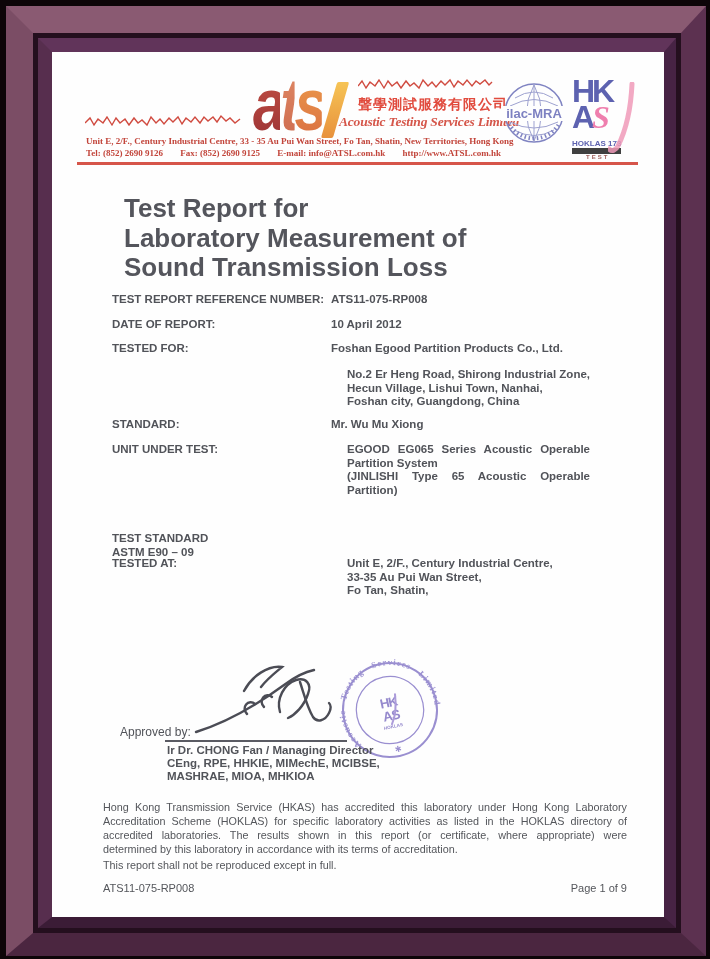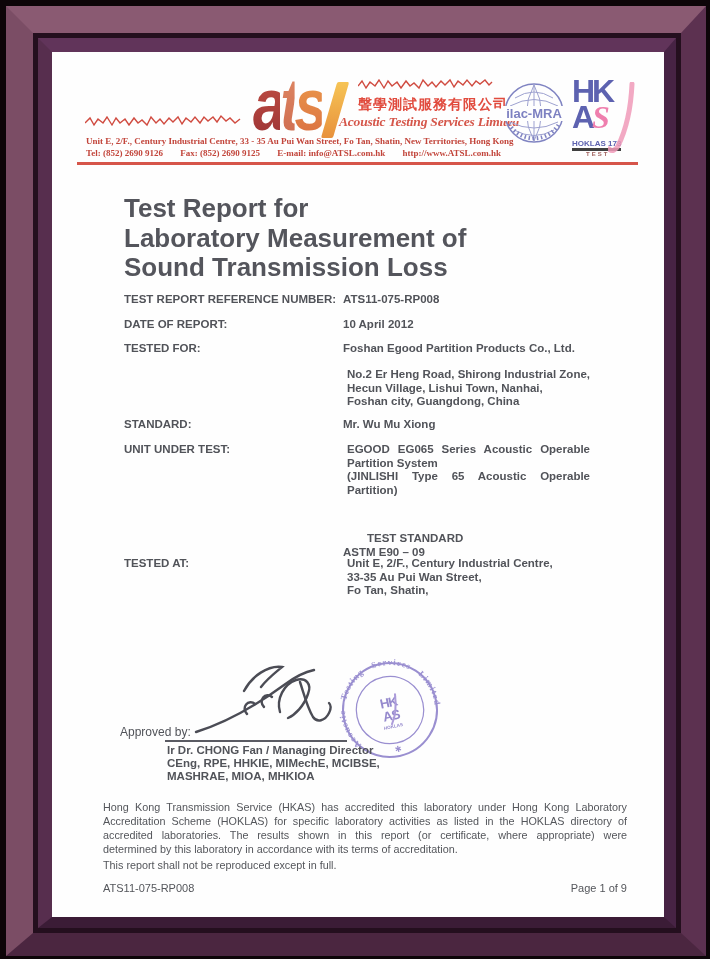--- a/index.html
+++ b/index.html
@@ -32,28 +32,28 @@
   .script{font:italic 700 13.5px/1 "Liberation Serif",serif;color:#d5564a;letter-spacing:-0.2px;}
   .hdr-small{font:700 9px/1 "Liberation Serif",serif;color:#c2453b;white-space:nowrap;text-align:center;}
   .contact span{margin-right:15px;}
   .rule{height:2.5px;background:#d6554a;}
 
   
   .hkas{width:64px;text-align:left;}
   .hkas .big{font:900 32px/26px "Liberation Sans",sans-serif;color:#5d62b0;letter-spacing:-3px;}
   .hkas .s-pink{font:italic 900 32px/26px "Liberation Serif",serif;color:#ef7fae;letter-spacing:0;}
   .hkas .hoklas{font:700 8px/9px "Liberation Sans",sans-serif;color:#5d62b0;
-      border-bottom:3px solid #404040;display:inline-block;margin-top:6px;}
+      border-bottom:6px solid #404040;display:inline-block;margin-top:6px;}
   .hkas .test{font:700 6px/7px "Liberation Sans",sans-serif;color:#a0625e;
       letter-spacing:2px;margin-left:14px;}
 
   
   .title{font:700 26px/29.5px "Liberation Sans",sans-serif;color:#54555c;}
-  .row{position:absolute;left:72px;width:462px;display:flex;
-       font:700 11.5px/13.5px "Liberation Sans",sans-serif;color:#515359;align-items:flex-end;}
+  .row{position:absolute;left:60px;width:462px;display:flex;
+       font:700 11.5px/13.5px "Liberation Sans",sans-serif;color:#515359;}
   .lbl{width:219px;flex:0 0 auto;}
   .val{width:243px;}
   .valblock{position:absolute;left:295px;width:243px;
        font:700 11.5px/13.5px "Liberation Sans",sans-serif;color:#515359;}
   .just{text-align:justify;text-align-last:justify;}
   .sig-txt{font:700 11.5px/13px "Liberation Sans",sans-serif;color:#515359;}
   .foot{font:400 10.8px/14px "Liberation Sans",sans-serif;color:#54565b;width:524px;}
   .bottomrow{display:flex;justify-content:space-between;width:524px;
        font:400 11px/13px "Liberation Sans",sans-serif;color:#54565b;}
 </style>

